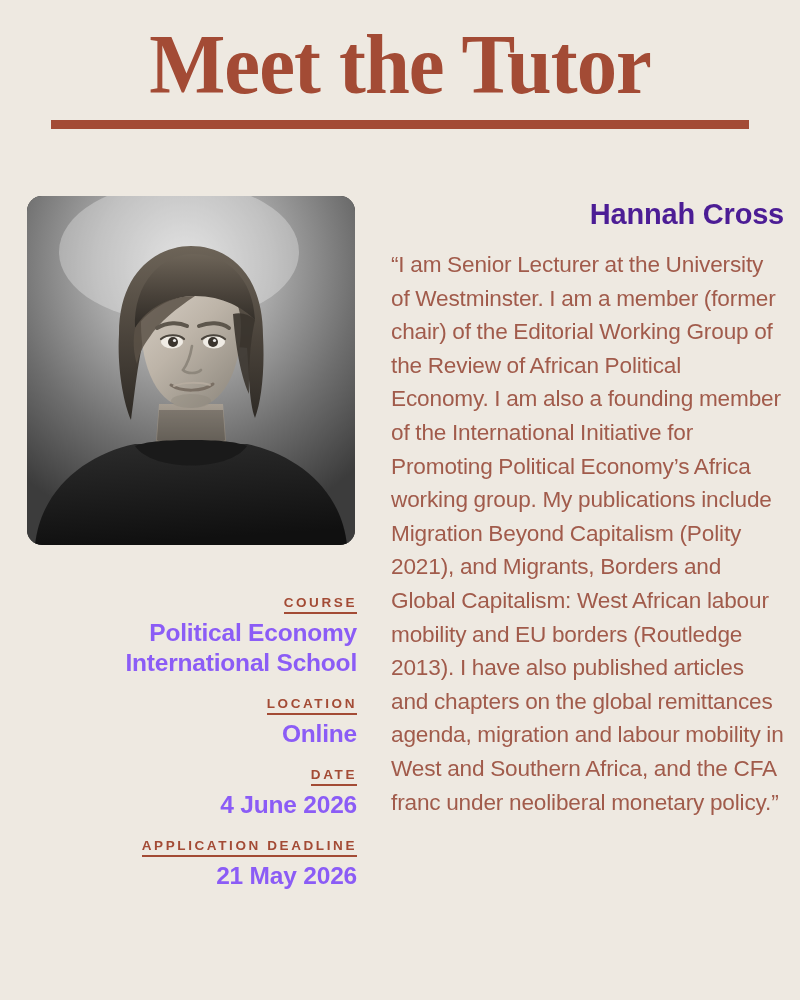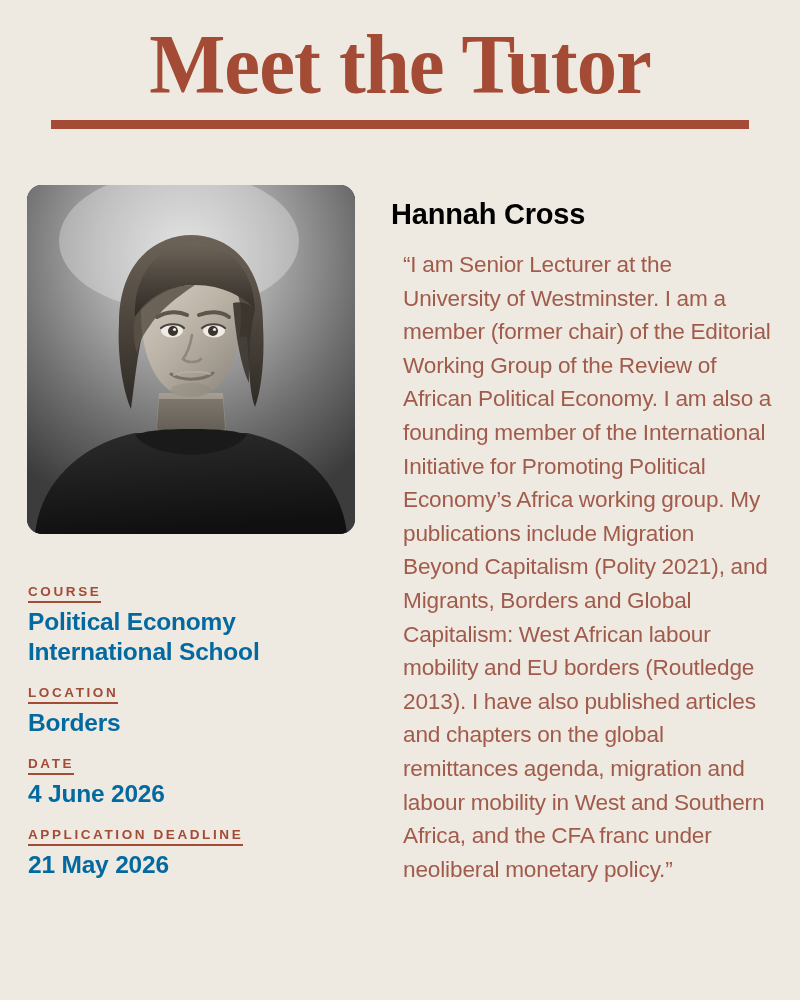--- a/index.html
+++ b/index.html
@@ -47,22 +47,23 @@
     width: 698px;
     height: 9px;
     background: #A34B35;
     margin: 8px auto 0 auto;
   }
 
   
   .left-col {
     position: absolute;
     left: 27px;
-    top: 185px;
+    top: 196px;
     width: 330px;
+    text-align: right;
   }
   .portrait {
     width: 328px;
     height: 349px;
     border-radius: 15px;
     overflow: hidden;
     display: block;
     background: #2a2a2a;
   }
   .portrait svg { display: block; }
@@ -85,49 +86,49 @@
     border-bottom: 2px solid #A34B35;
     padding-bottom: 2px;
     line-height: 15px;
     margin-bottom: 4px;
   }
   .detail-value {
     font-family: "Liberation Sans", sans-serif;
     font-weight: bold;
     font-size: 24.5px;
     line-height: 30px;
-    color: #0369a1;
+    color: #8b5cf6;
     letter-spacing: -0.2px;
     margin: 0;
   }
 
   
   .right-col {
     position: absolute;
     left: 391px;
     top: 196px;
     width: 393px;
   }
   .tutor-name {
     font-family: "Liberation Sans", sans-serif;
     font-weight: bold;
     font-size: 29px;
     line-height: 36px;
-    color: #000000;
-    text-align: left;
+    color: #4c1d95;
+    text-align: right;
     margin: 0 0 16px 0;
     letter-spacing: -0.2px;
   }
   .tutor-bio {
     font-family: "Liberation Sans", sans-serif;
     font-weight: normal;
     font-size: 22.6px;
     line-height: 33.6px;
     color: #A15B4B;
-    margin: 12px;
+    margin: 0;
     text-align: left;
     letter-spacing: -0.15px;
     word-spacing: -0.4px;
   }
 </style>
 </head>
 <body>
 
 <div class="poster">
 
@@ -212,21 +213,21 @@
 
     <div class="details">
 
       <div class="detail-group">
         <div class="detail-label">COURSE</div>
         <div class="detail-value">Political Economy International School</div>
       </div>
 
       <div class="detail-group">
         <div class="detail-label">LOCATION</div>
-        <div class="detail-value">Borders</div>
+        <div class="detail-value">Online</div>
       </div>
 
       <div class="detail-group">
         <div class="detail-label">DATE</div>
         <div class="detail-value">4 June 2026</div>
       </div>
 
       <div class="detail-group">
         <div class="detail-label">APPLICATION DEADLINE</div>
         <div class="detail-value">21 May 2026</div>

